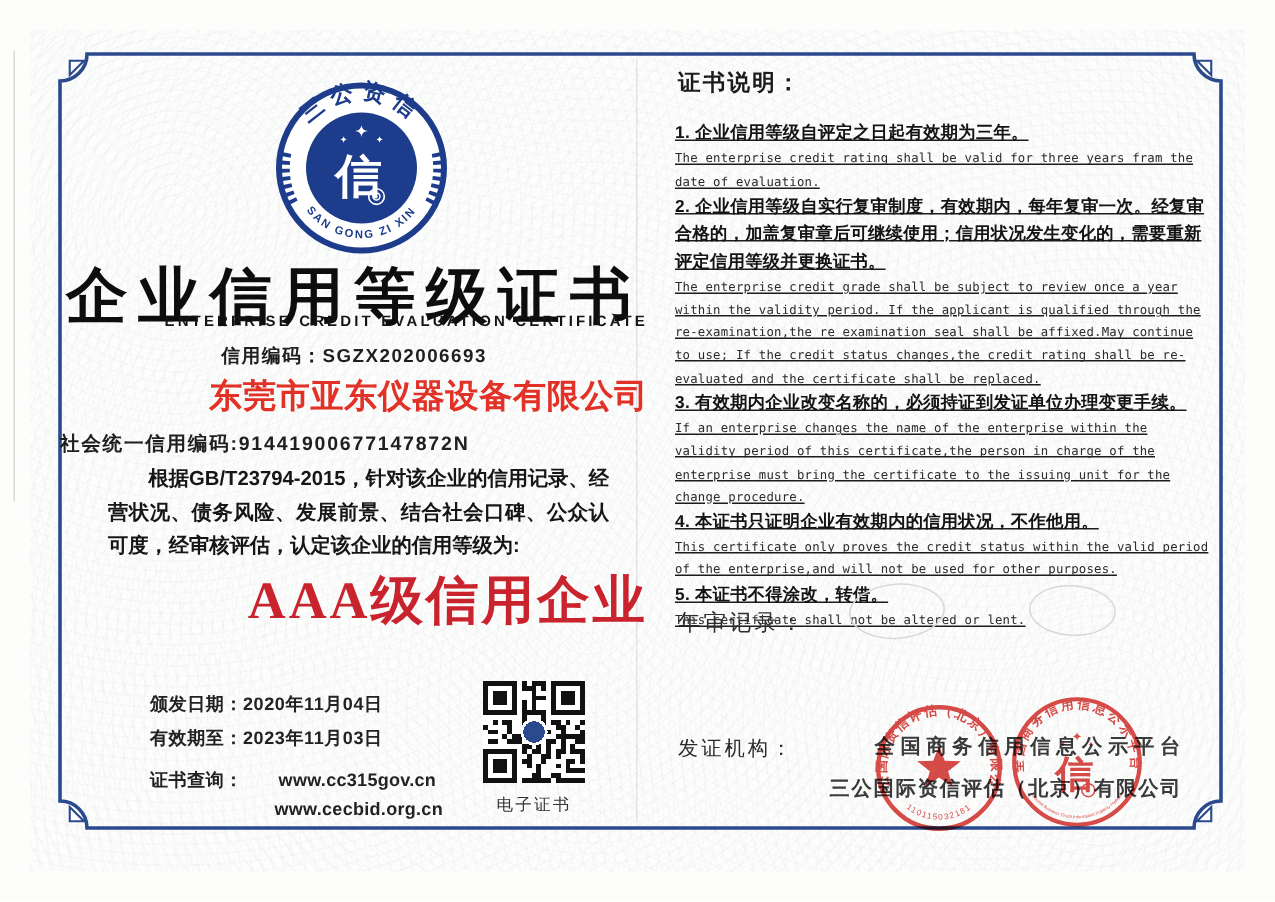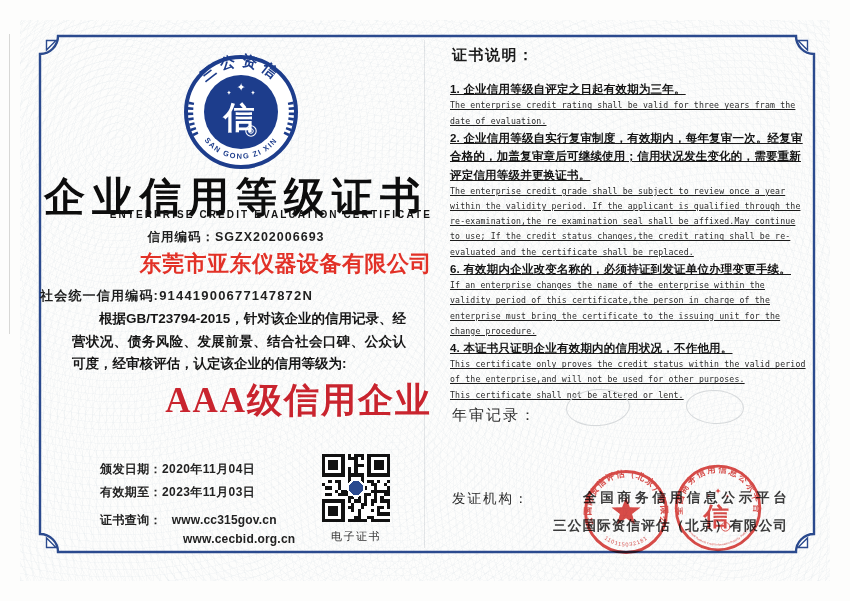--- a/index.html
+++ b/index.html
@@ -116,21 +116,21 @@
   <div class="abs grade">AAA级信用企业</div>
 
   <div class="meta-row" style="top:461px;">
     <span>颁发日期：</span><span>2020年11月04日</span>
   </div>
   <div class="meta-row" style="top:484px;">
     <span>有效期至：</span><span>2023年11月03日</span>
   </div>
   <div class="meta-row" style="top:512px;">
     <span>证书查询：</span>
-    <span class="url" style="margin-left:6px;">www.cc315gov.cn</span>
+    <span class="url" style="margin-left:20px;">www.cc315gov.cn</span>
   </div>
   <div class="meta-row" style="top:532px; left:183px;">
     <span class="url">www.cecbid.org.cn</span>
   </div>
 
   <div class="abs qr-wrap">
     <svg viewBox="0 0 21 21" shape-rendering="crispEdges">
         <rect x="8" y="0" width="1" height="1" fill="#111"></rect>
         <rect x="10" y="0" width="1" height="1" fill="#111"></rect>
         <rect x="11" y="0" width="1" height="1" fill="#111"></rect>
@@ -274,28 +274,29 @@
   <div class="abs terms">
     <div class="term">
       <div class="term-cn">1. 企业信用等级自评定之日起有效期为三年。</div>
       <div class="term-en">The enterprise credit rating shall be valid for three years fram the date of evaluation.</div>
     </div>
     <div class="term">
       <div class="term-cn">2. 企业信用等级自实行复审制度，有效期内，每年复审一次。经复审合格的，加盖复审章后可继续使用；信用状况发生变化的，需要重新评定信用等级并更换证书。</div>
       <div class="term-en">The enterprise credit grade shall be subject to review once a year within the validity period. If the applicant is qualified through the re-examination,the re examination seal shall be affixed.May continue to use; If the credit status changes,the credit rating shall be re-evaluated and the certificate shall be replaced.</div>
     </div>
     <div class="term">
-      <div class="term-cn">6. 有效期内企业改变名称的，必须持证到发证单位办理变更手续。</div>
+      <div class="term-cn">3. 有效期内企业改变名称的，必须持证到发证单位办理变更手续。</div>
       <div class="term-en">If an enterprise changes the name of the enterprise within the validity period of this certificate,the person in charge of the enterprise must bring the certificate to the issuing unit for the change procedure.</div>
     </div>
     <div class="term">
       <div class="term-cn">4. 本证书只证明企业有效期内的信用状况，不作他用。</div>
       <div class="term-en">This certificate only proves the credit status within the valid period of the enterprise,and will not be used for other purposes.</div>
     </div>
     <div class="term">
+      <div class="term-cn">5. 本证书不得涂改，转借。</div>
       <div class="term-en">This certificate shall not be altered or lent.</div>
     </div>
   </div>
 
   <div class="abs annual-label">年审记录：</div>
   <div class="review-ellipse re1"></div>
   <div class="review-ellipse re2"></div>
 
   <div class="abs issuer-label">发证机构：</div>
   <div class="abs issuer-line1">全国商务信用信息公示平台</div>

